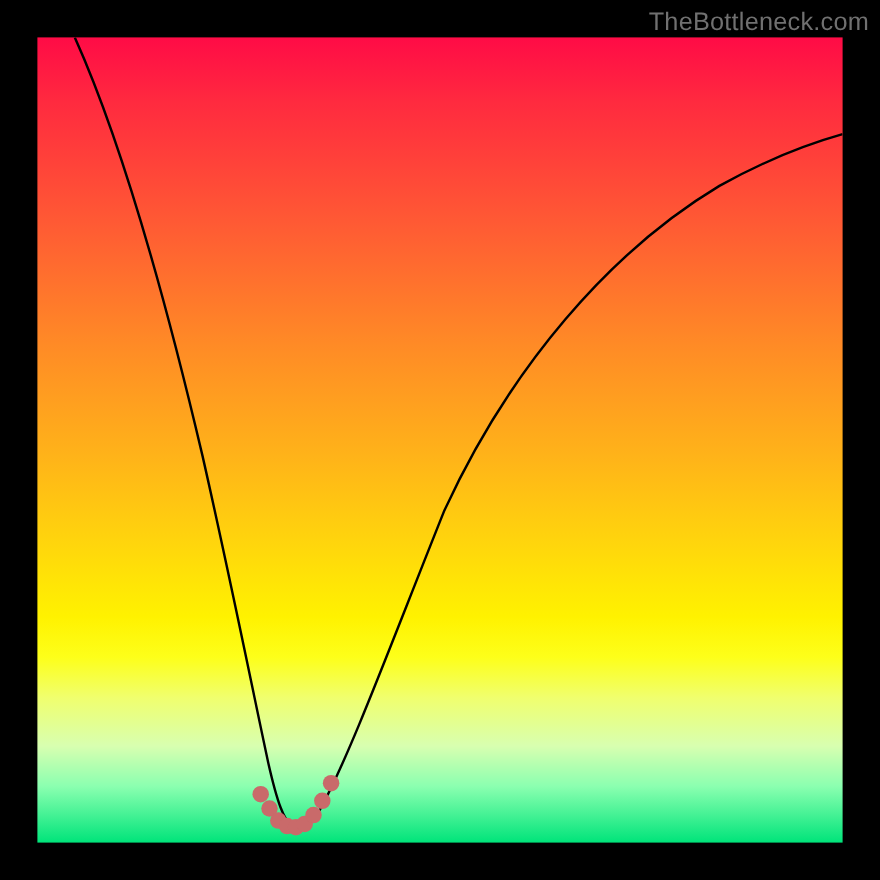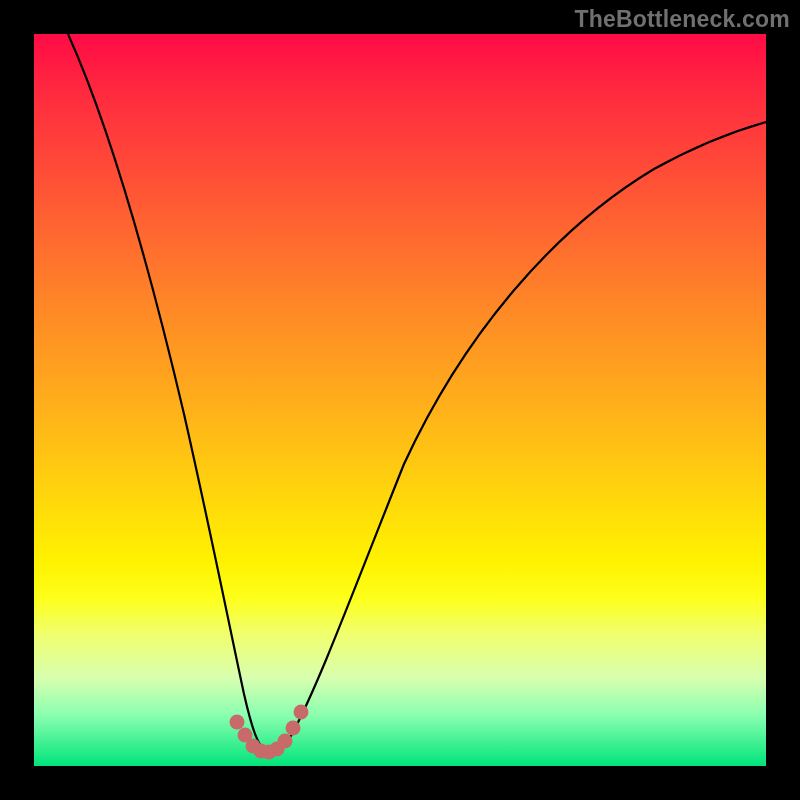--- a/index.html
+++ b/index.html
@@ -40,21 +40,21 @@
       #00e47a 100%);
   }
   .watermark {
     position: absolute;
     top: 6px;
     right: 10px;
     color: #707070;
     font-size: 23px;
     letter-spacing: 0.2px;
     text-align: right;
-    font-weight: 700;
+    font-weight: 400;
   }
   svg.curve {
     position: absolute;
     left: 0;
     top: 0;
     width: 732px;
     height: 732px;
   }
 </style>
 </head>

